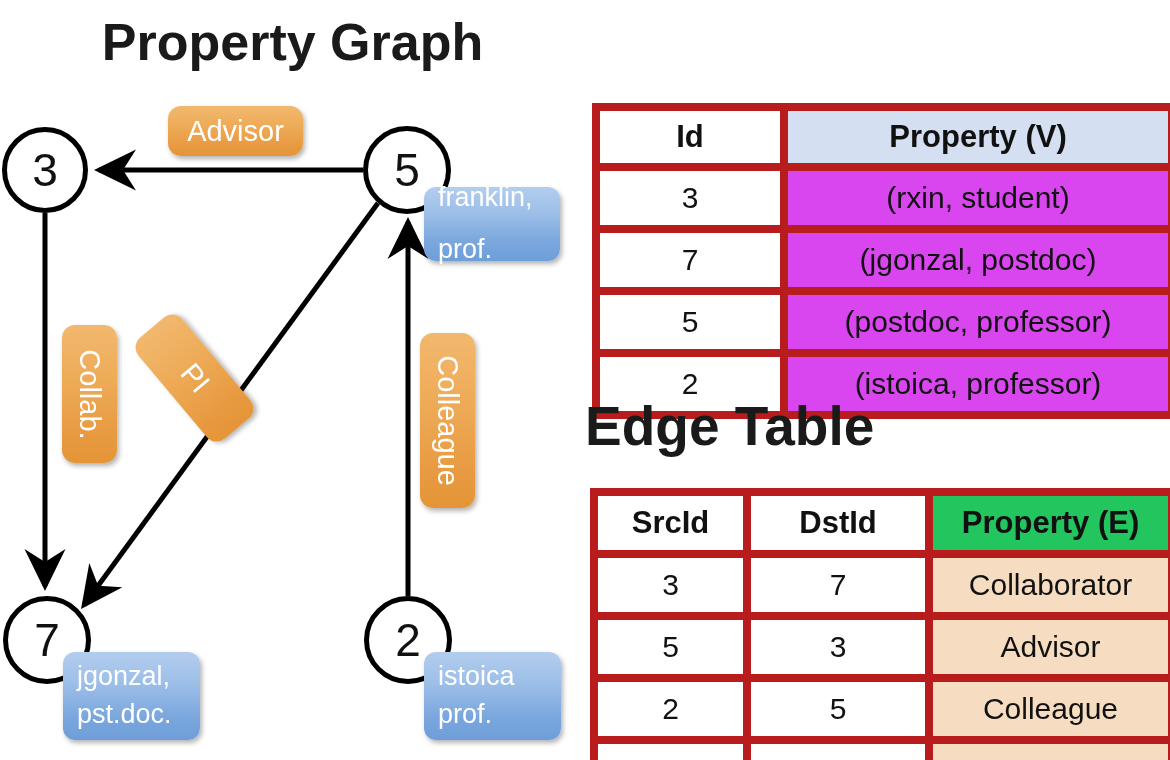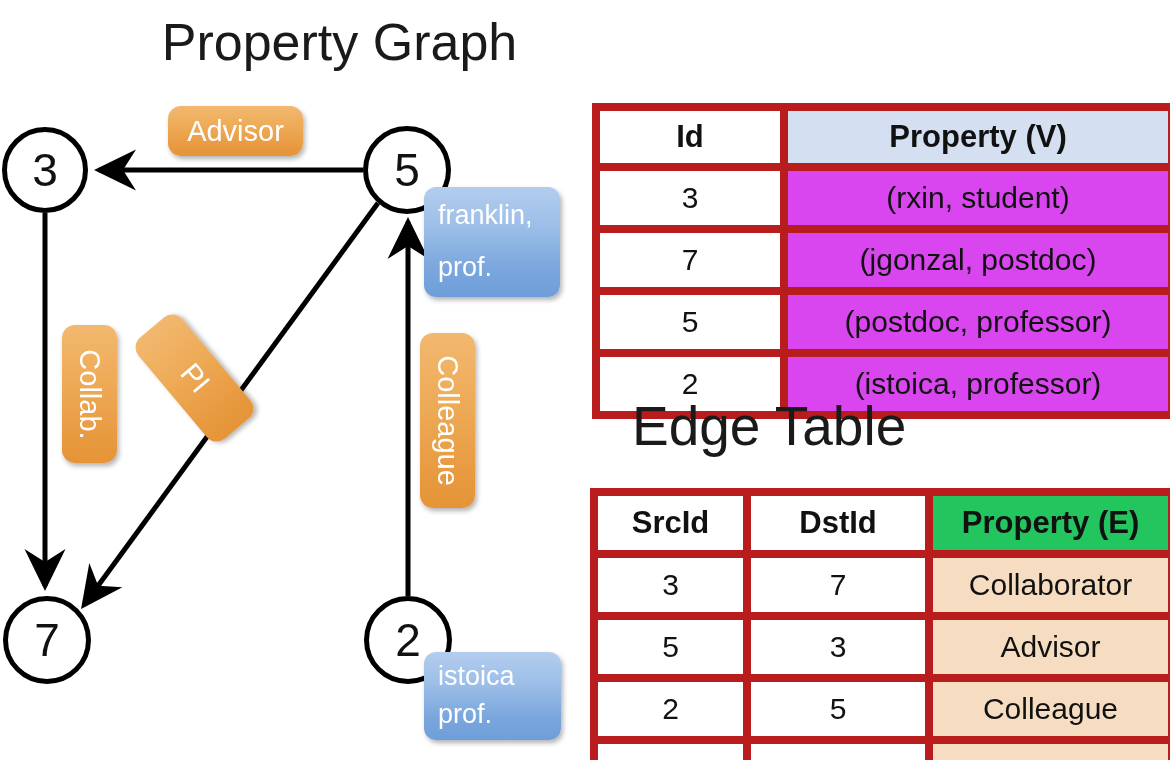--- a/index.html
+++ b/index.html
@@ -1,22 +1,22 @@
 <!DOCTYPE html>
 <html><head>
 <meta charset="utf-8">
 <style>
   html,body{margin:0;padding:0;background:#ffffff;}
   body{width:1170px;height:760px;position:relative;overflow:hidden;
        font-family:"Liberation Sans",sans-serif;color:#000;}
   .stage{position:absolute;left:0;top:0;width:1170px;height:760px;}
 
   
-  .title{position:absolute;font-weight:400;color:#1a1a1a;white-space:nowrap;
-         font-family:"Liberation Sans",sans-serif;letter-spacing:0px;padding-left:47px;}
+  .title{position:absolute;font-weight:700;color:#1a1a1a;white-space:nowrap;
+         font-family:"Liberation Sans",sans-serif;letter-spacing:0px;}
   #graph-title{left:0;top:12px;width:585px;text-align:center;font-size:52px;}
   #vertex-title{left:585px;top:8px;width:585px;text-align:center;font-size:50px;}
   #edge-title{left:585px;top:394px;width:585px;font-size:55px;}
 
   
   #graph-panel{position:absolute;left:0;top:0;width:585px;height:760px;}
   #graph-svg{position:absolute;left:0;top:0;}
 
   .node{position:absolute;border:5px solid #000;border-radius:50%;
         background:#fff;display:flex;align-items:center;justify-content:center;
@@ -81,23 +81,27 @@
     <div class="node" style="left:363px;top:126px;width:88px;height:88px;">
       <span>5</span>
     </div>
     <div class="node" style="left:3px;top:596px;width:88px;height:88px;">
       <span>7</span>
     </div>
     <div class="node" style="left:364px;top:596px;width:88px;height:88px;">
       <span>2</span>
     </div>
 
-    <div class="propbox" style="left:424px;top:187px;width:136px;height:110px;gap:14px;">
+    <div class="propbox" style="left:424px;top:187px;width:136px;height:74px;gap:14px;">
       <div>franklin,</div>
       <div>prof.</div>
+    </div>
+    <div class="propbox" style="left:63px;top:652px;width:137px;height:88px;">
+      <div>jgonzal,</div>
+      <div>pst.doc.</div>
     </div>
     <div class="propbox" style="left:424px;top:652px;width:137px;height:88px;">
       <div>istoica</div>
       <div>prof.</div>
     </div>
 
     <div class="edgelabel" style="left:168px;top:106px;width:135px;height:50px;">
       <span>Advisor</span>
     </div>
 

